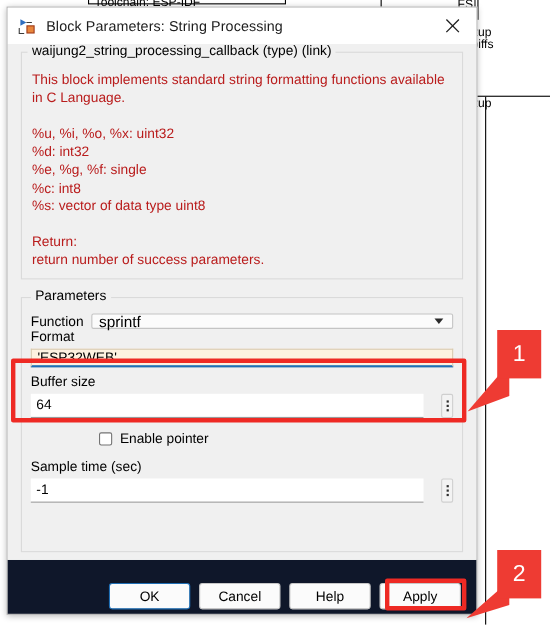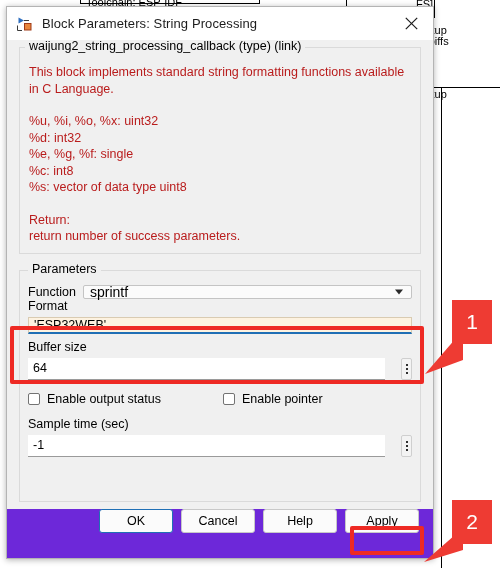--- a/index.html
+++ b/index.html
@@ -276,23 +276,23 @@
     background: #ffffff;
     border-radius: 2px;
     box-sizing: border-box;
     flex: 0 0 auto;
   }
 
   
   .footer {
     height: 49px;
     min-height: 49px;
-    background: #6d28d9;
-    display: flex;
-    align-items: flex-start;
+    background: #0f172a;
+    display: flex;
+    align-items: flex-end;
     justify-content: flex-end;
     padding: 0 14px 4px 0;
     gap: 8px;
     box-sizing: border-box;
   }
   .btn {
     min-width: 74px;
     height: 24px;
     background: #fbfbfb;
     border: 1px solid #c8c8c8;
@@ -438,24 +438,20 @@
               </div>
               <div class="ellipsis-btn">
                 <i></i>
                 <i></i>
                 <i></i>
               </div>
             </div>
           </div>
 
           <div class="check-row">
-            <label class="check-item">
-              <span class="checkbox"></span>
-              <span>Enable output status</span>
-            </label>
             <label class="check-item second">
               <span class="checkbox"></span>
               <span>Enable pointer</span>
             </label>
           </div>
 
           <div>
             <span class="field-label">Sample time (sec)</span>
             <div class="field-row">
               <div class="input-plain">

